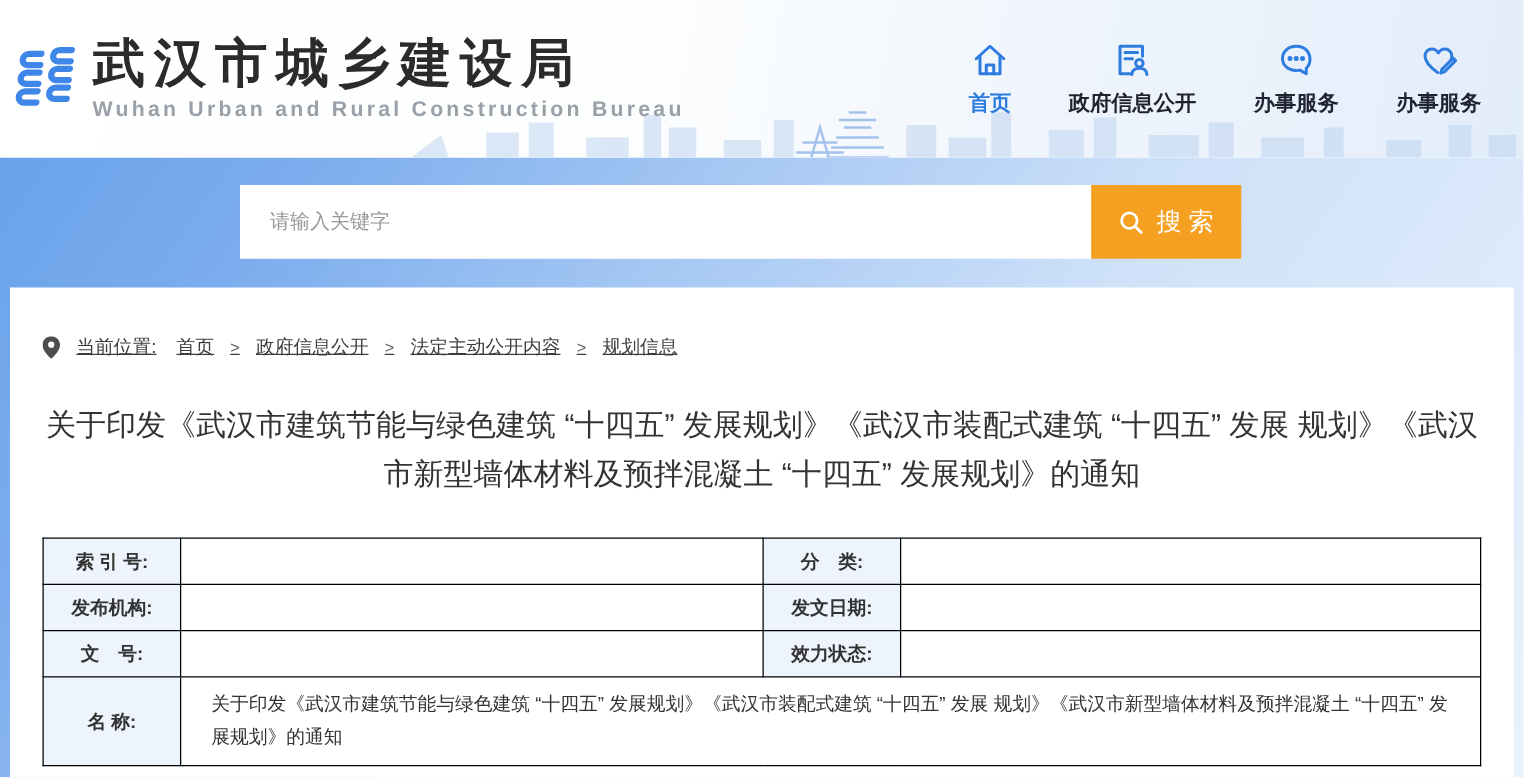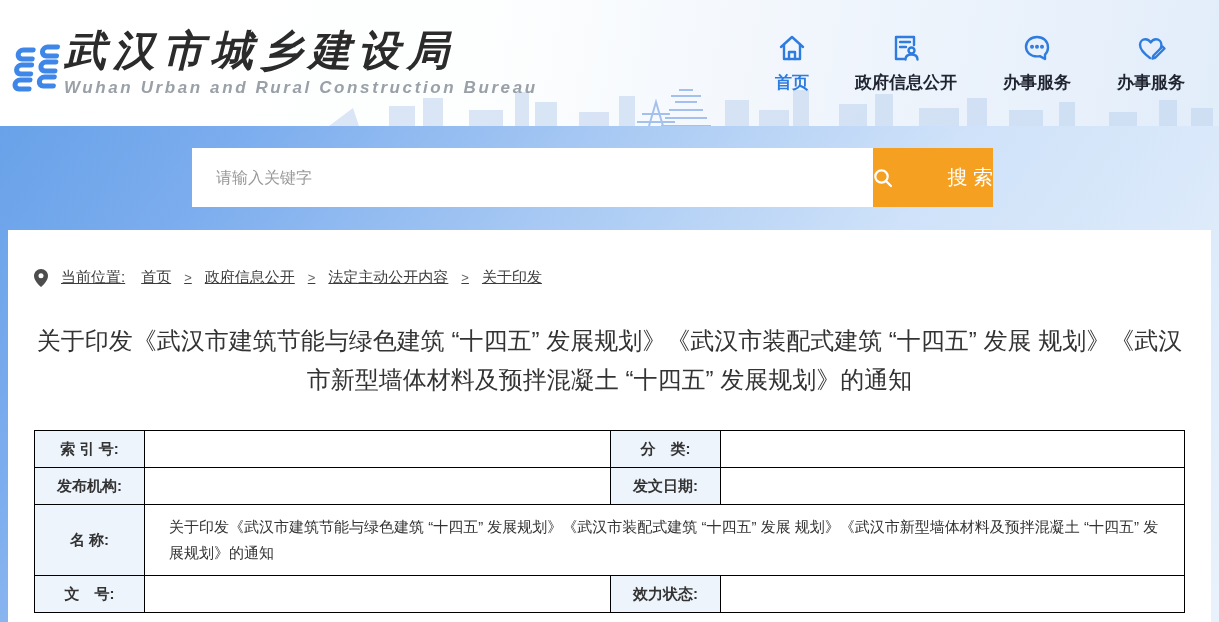--- a/index.html
+++ b/index.html
@@ -7,42 +7,42 @@
   .page { position: relative; width: 1219px; height: 622px; overflow: hidden; background: #fff; }
 
   
   .site-header {
     position: relative; height: 126px;
     background: linear-gradient(100deg, #ffffff 0%, #fdfefe 40%, #eef4fc 72%, #e2edfa 100%);
     display: flex; align-items: center;
     padding: 0 34px 0 8px;
   }
   .skyline { position: absolute; right: 0; bottom: 0; pointer-events: none; }
-  .logo-wrap { display: flex; align-items: flex-end; position: relative; z-index: 2; font-style: italic; }
+  .logo-wrap { display: flex; align-items: center; gap: 10px; position: relative; z-index: 2; }
   .logo-icon { width: 56px; height: 56px; flex: 0 0 auto; }
   .site-name { font-size: 42px; font-weight: bold; color: #2b2b2b; letter-spacing: 7px; line-height: 1.1; white-space: nowrap; }
   .site-name-en { font-size: 17px; font-weight: bold; color: #9aa0a8; letter-spacing: 2.6px; margin-top: 4px; white-space: nowrap; }
 
   .top-nav { margin-left: auto; display: flex; align-items: center; gap: 46px; position: relative; z-index: 2; }
   .nav-item { display: flex; flex-direction: column; align-items: center; gap: 7px; cursor: pointer; }
   .nav-item .nav-label { font-size: 17px; font-weight: bold; color: #1f2430; white-space: nowrap; }
   .nav-item.active .nav-label { color: #2e7ce0; }
   .nav-icon { width: 32px; height: 32px; }
 
   
   .lower { height: 496px; display: flex; flex-direction: column;
     background: linear-gradient(125deg, #69a2e9 0%, #7cadee 16%, #a6c8f3 38%, #cfe2f9 62%, #e9f2fc 100%);
   }
 
   
   .search-band { position: relative; height: 104px; flex: 0 0 auto; }
   .search-box { position: absolute; left: 192px; top: 22px; width: 801px; height: 59px; display: flex; }
   .search-input { flex: 1; height: 100%; border: none; outline: none; background: #fff; font-size: 16px; color: #333; padding: 0 24px; font-family: inherit; }
   .search-input::placeholder { color: #999; }
-  .search-button { width: 120px; height: 100%; border: none; background: #f6a021; color: #fff; font-size: 20px; display: flex; align-items: center; justify-content: space-between; gap: 10px; cursor: pointer; font-family: inherit; }
+  .search-button { width: 120px; height: 100%; border: none; background: #f6a021; color: #fff; font-size: 20px; display: flex; align-items: center; justify-content: center; gap: 10px; cursor: pointer; font-family: inherit; }
 
   
   .content-panel { flex: 1; margin: 0 8px; background: #fff; overflow: hidden; }
 
   .breadcrumb { display: flex; align-items: center; gap: 13px; margin: 38px 0 0 26px; font-size: 15px; color: #3c3c3c; text-decoration: underline; }
   .breadcrumb .pin { width: 14px; height: 18px; flex: 0 0 auto; }
   .crumb-prefix { margin-right: 3px; }
   .crumb-link { color: #3c3c3c; text-decoration: none; cursor: pointer; }
   .crumb-sep { color: #666; font-size: 13px; }
 
@@ -169,21 +169,21 @@
           <path fill="#4d4d4d" d="M7 0 C3.13 0 0 3.13 0 7 c0 5.25 7 11 7 11 s7-5.75 7-11 C14 3.13 10.87 0 7 0 Z"></path>
           <circle cx="7" cy="6.7" r="2.5" fill="#ffffff"></circle>
         </svg>
         <span class="crumb-prefix">当前位置:</span>
         <a class="crumb-link">首页</a>
         <span class="crumb-sep">&gt;</span>
         <a class="crumb-link">政府信息公开</a>
         <span class="crumb-sep">&gt;</span>
         <a class="crumb-link">法定主动公开内容</a>
         <span class="crumb-sep">&gt;</span>
-        <a class="crumb-link">关于印发</a>
+        <a class="crumb-link">规划信息</a>
       </div>
 
       <h1 class="article-title">关于印发《武汉市建筑节能与绿色建筑 “十四五” 发展规划》《武汉市装配式建筑 “十四五” 发展 规划》《武汉市新型墙体材料及预拌混凝土 “十四五” 发展规划》的通知</h1>
 
       <table class="meta-table">
         <colgroup>
           <col class="col-lbl">
             <col class="col-val1">
             <col class="col-lbl">
             <col>
@@ -195,27 +195,27 @@
           <td class="lbl">分　类:</td>
           <td class="val"></td>
         </tr>
         <tr>
           <td class="lbl">发布机构:</td>
           <td class="val"></td>
           <td class="lbl">发文日期:</td>
           <td class="val"></td>
         </tr>
         <tr>
+          <td class="lbl">文　号:</td>
+          <td class="val"></td>
+          <td class="lbl">效力状态:</td>
+          <td class="val"></td>
+        </tr>
+        <tr>
           <td class="lbl">名 称:</td>
           <td class="val name-val" colspan="3">关于印发《武汉市建筑节能与绿色建筑 “十四五” 发展规划》《武汉市装配式建筑 “十四五” 发展 规划》《武汉市新型墙体材料及预拌混凝土 “十四五” 发展规划》的通知</td>
-        </tr>
-        <tr>
-          <td class="lbl">文　号:</td>
-          <td class="val"></td>
-          <td class="lbl">效力状态:</td>
-          <td class="val"></td>
         </tr>
       </tbody>
         </table>
 
     </div>
   </div>
 </div>
 
 </body></html>

